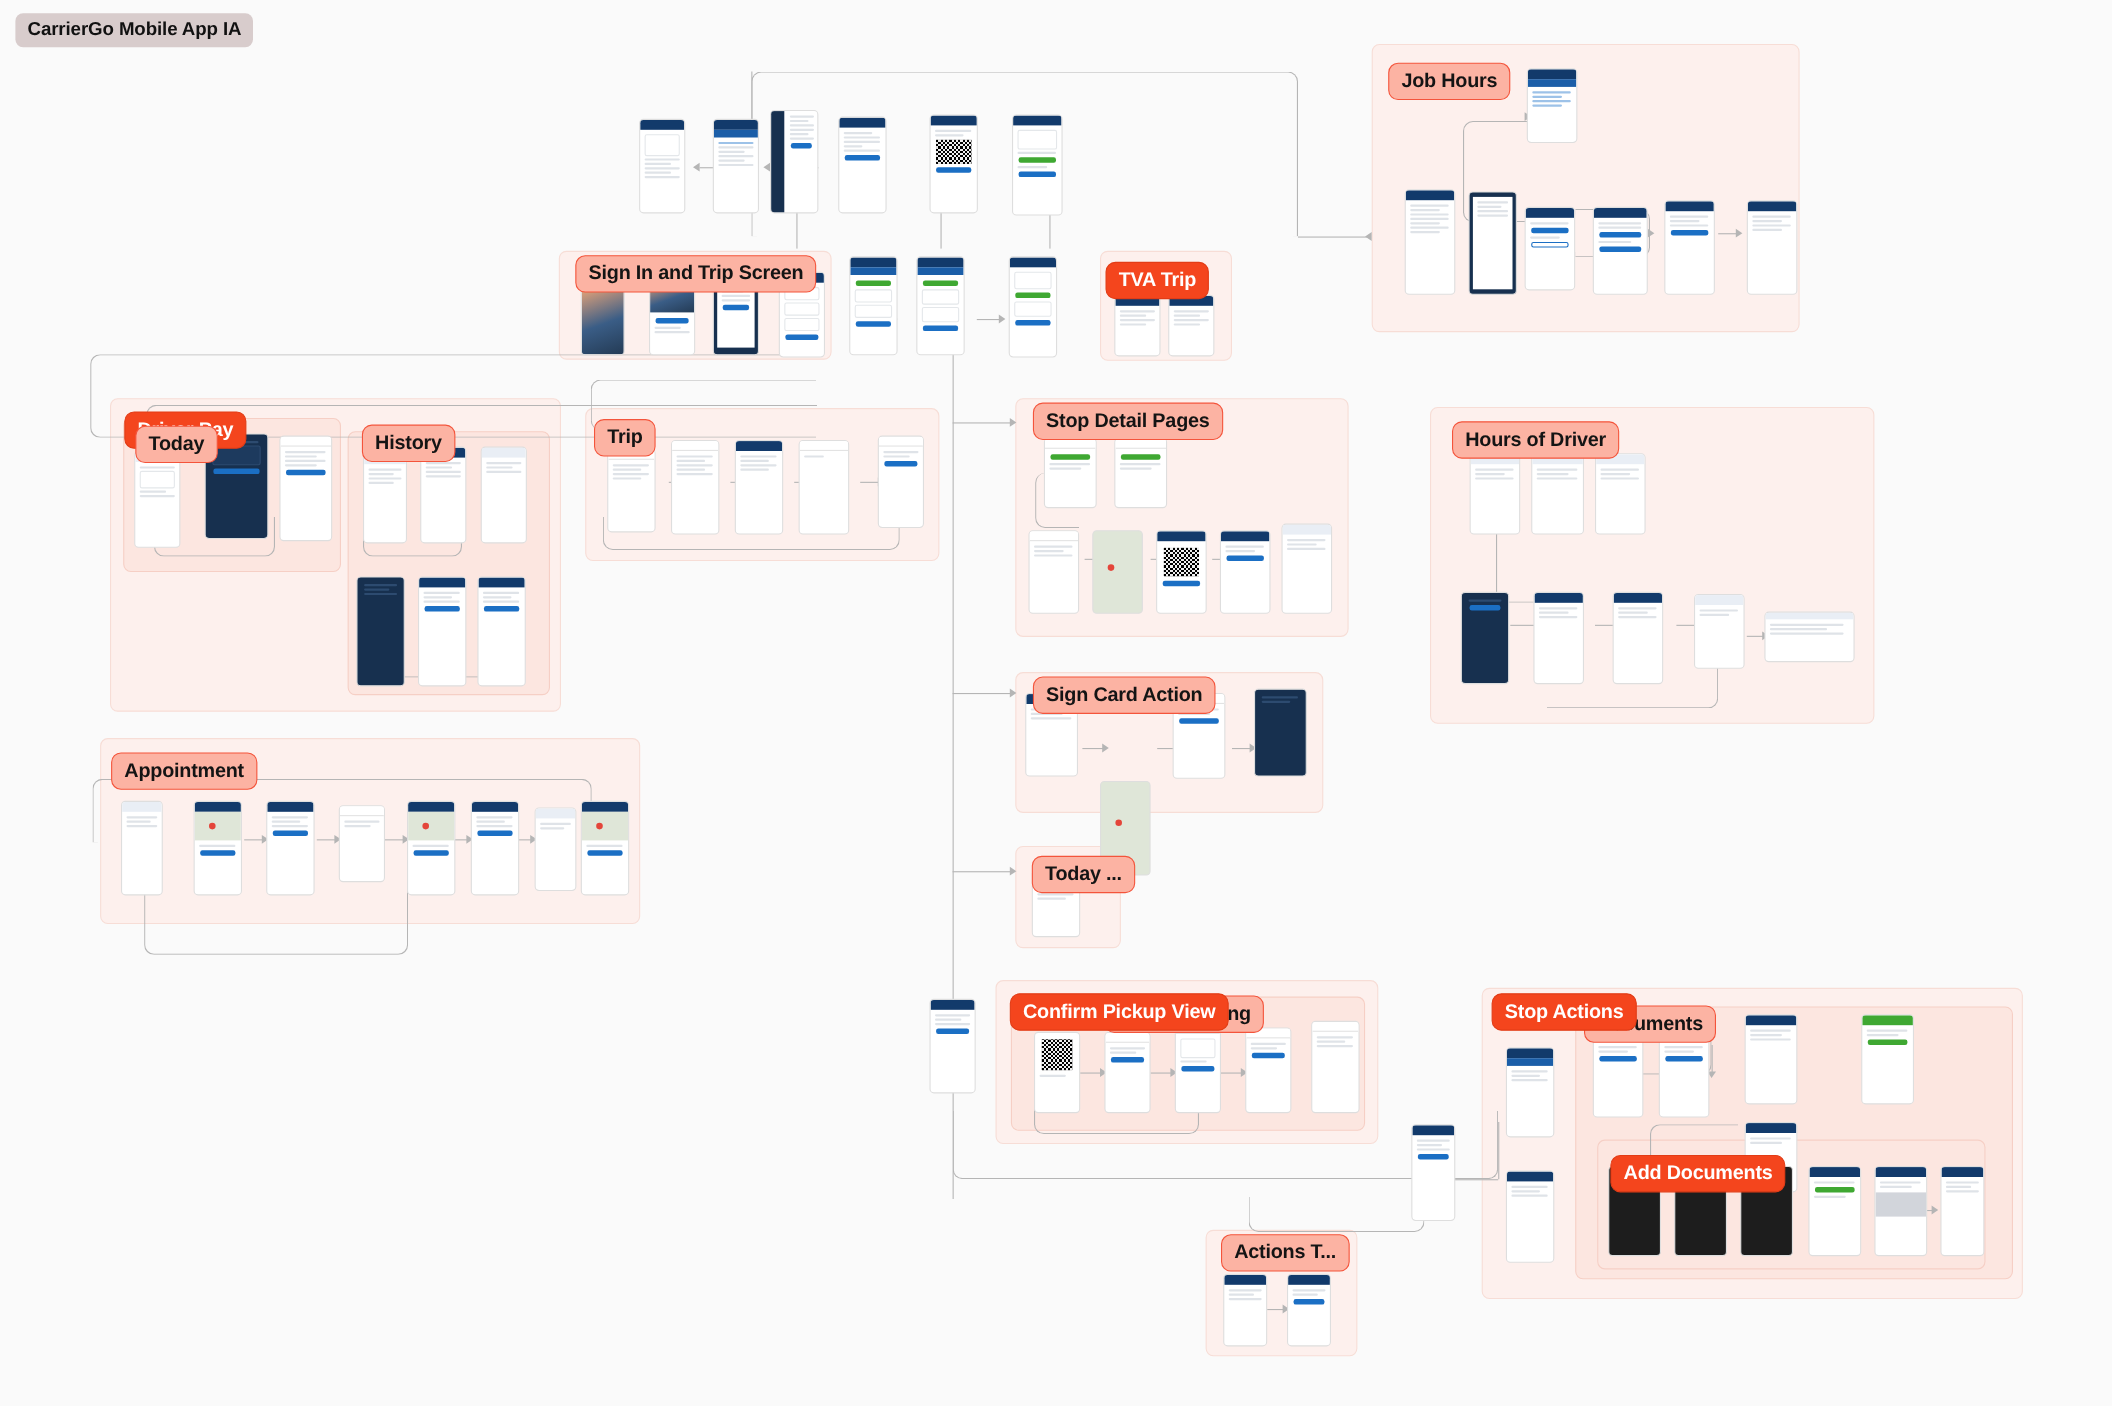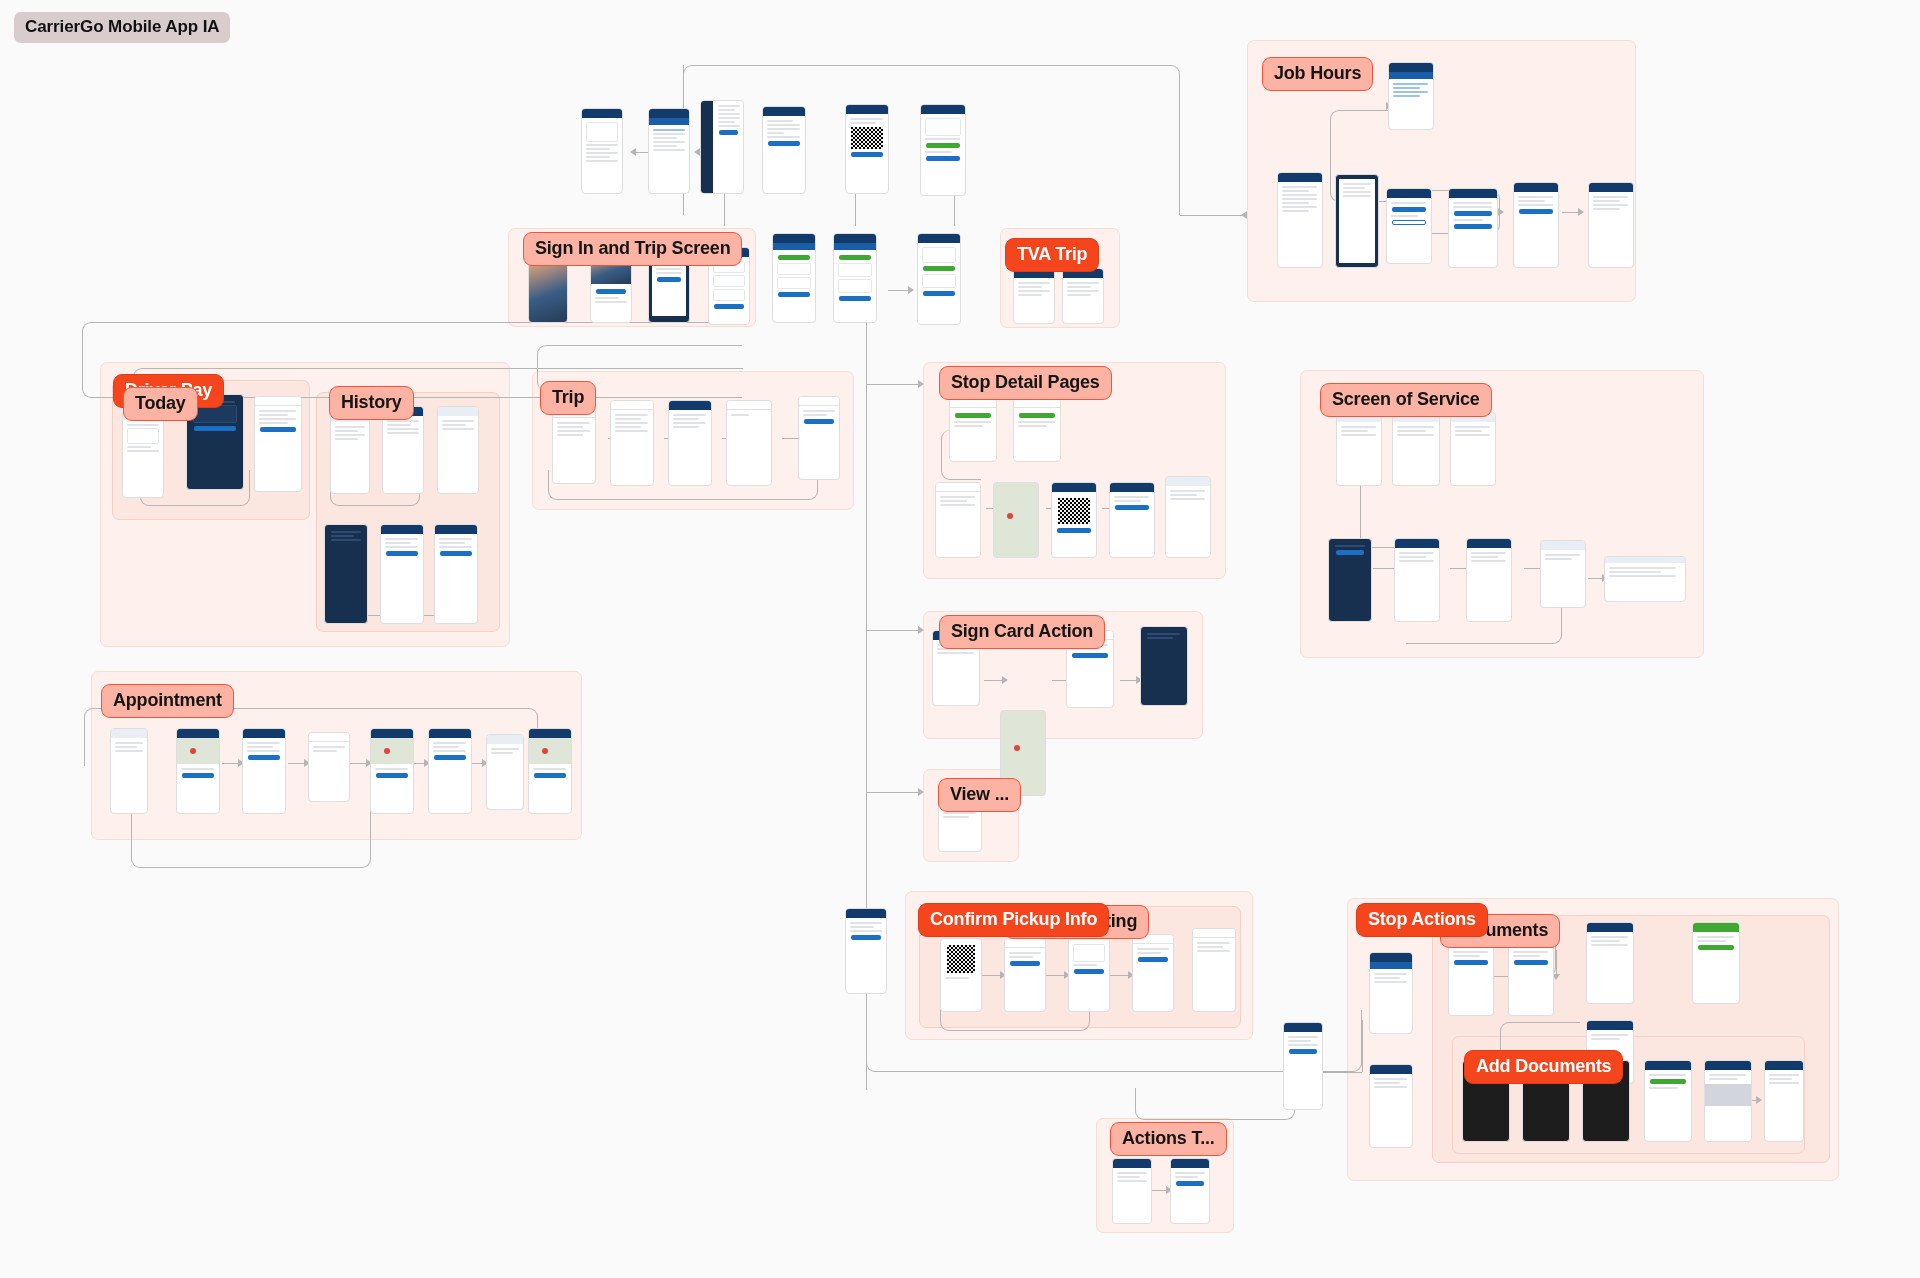--- a/index.html
+++ b/index.html
@@ -969,24 +969,24 @@
   </div>
 
   <div class="tag pink" style="left:1262px;top:57px;">Job Hours</div>
   <div class="tag pink" style="left:523px;top:232px;">Sign In and Trip Screen</div>
   <div class="tag solid" style="left:1005px;top:238px;">TVA Trip</div>
   <div class="tag solid" style="left:113px;top:374px;">Driver Pay</div>
   <div class="tag pink" style="left:123px;top:387px;">Today</div>
   <div class="tag pink" style="left:329px;top:386px;">History</div>
   <div class="tag pink" style="left:540px;top:381px;">Trip</div>
   <div class="tag pink" style="left:939px;top:366px;">Stop Detail Pages</div>
-  <div class="tag pink" style="left:1320px;top:383px;">Screen of Service</div>
+  <div class="tag pink" style="left:1320px;top:383px;">Hours of Driver</div>
   <div class="tag pink" style="left:939px;top:615px;">Sign Card Action</div>
   <div class="tag pink" style="left:101px;top:684px;">Appointment</div>
-  <div class="tag pink" style="left:938px;top:778px;">View ...</div>
+  <div class="tag pink" style="left:938px;top:778px;">Today ...</div>
   <div class="tag pink" style="left:1004px;top:905px;">tory Reporting</div>
-  <div class="tag solid" style="left:918px;top:903px;">Confirm Pickup Info</div>
+  <div class="tag solid" style="left:918px;top:903px;">Confirm Pickup View</div>
   <div class="tag pink" style="left:1440px;top:914px;">Documents</div>
   <div class="tag solid" style="left:1356px;top:903px;">Stop Actions</div>
   <div class="tag solid" style="left:1464px;top:1050px;">Add Documents</div>
   <div class="tag pink" style="left:1110px;top:1122px;">Actions T...</div>
 
 </div>
 
 </body></html>

